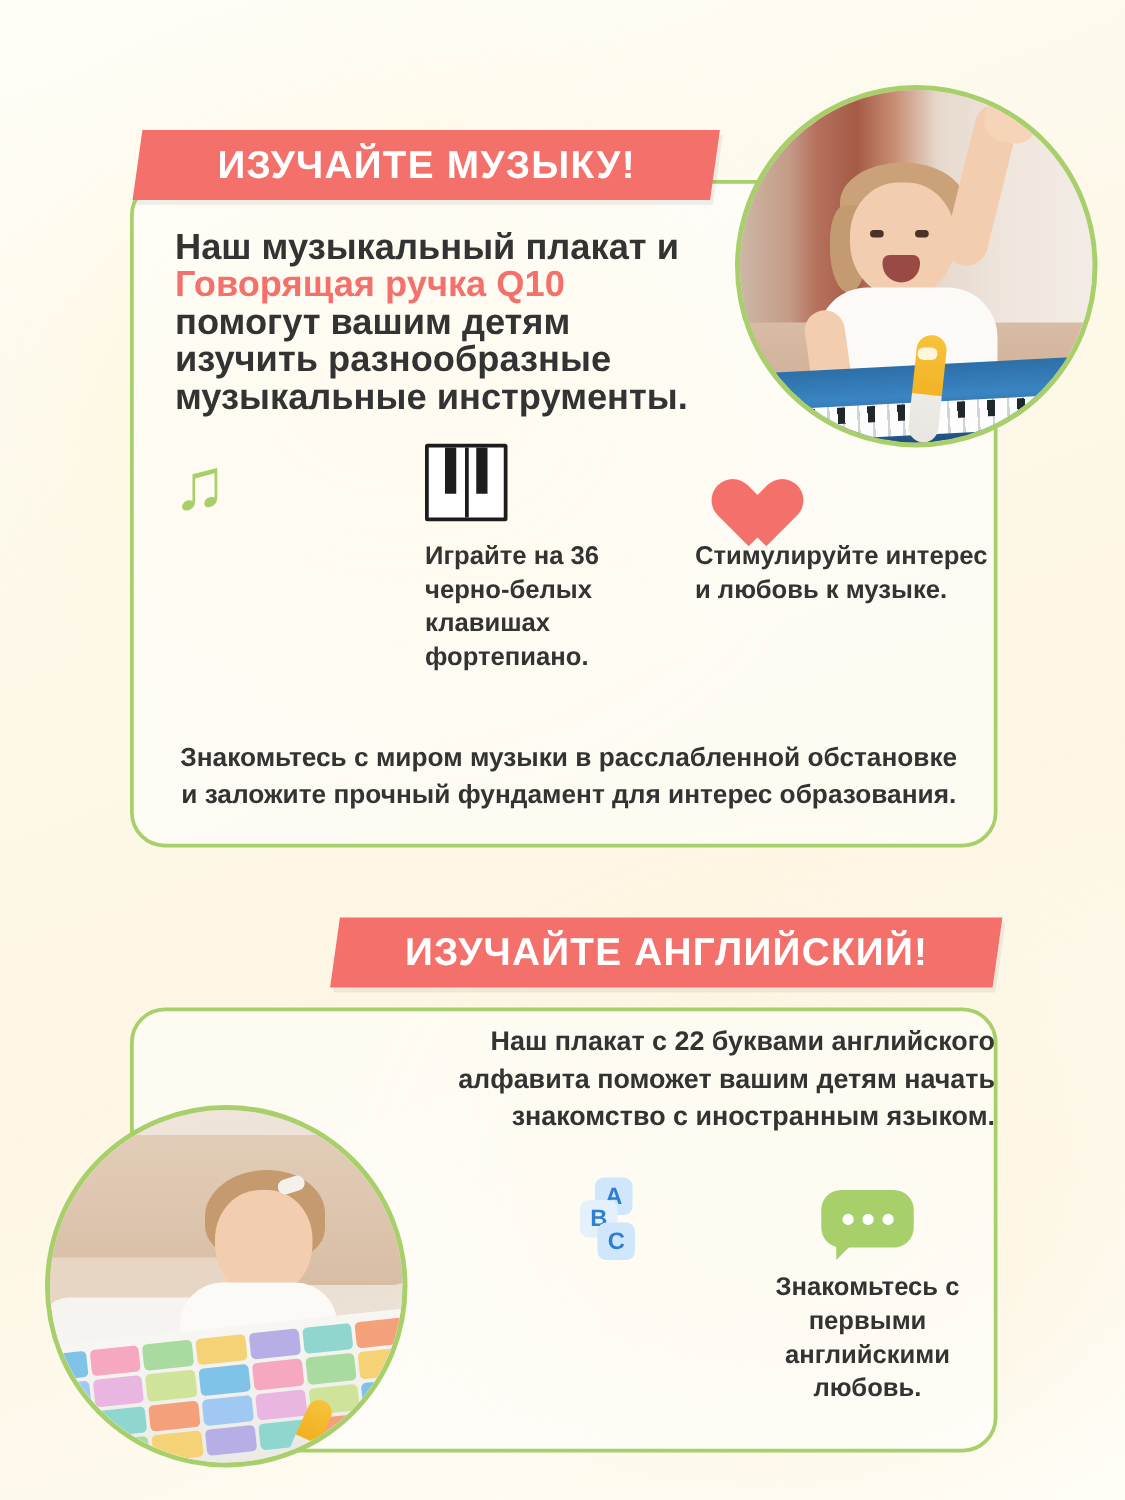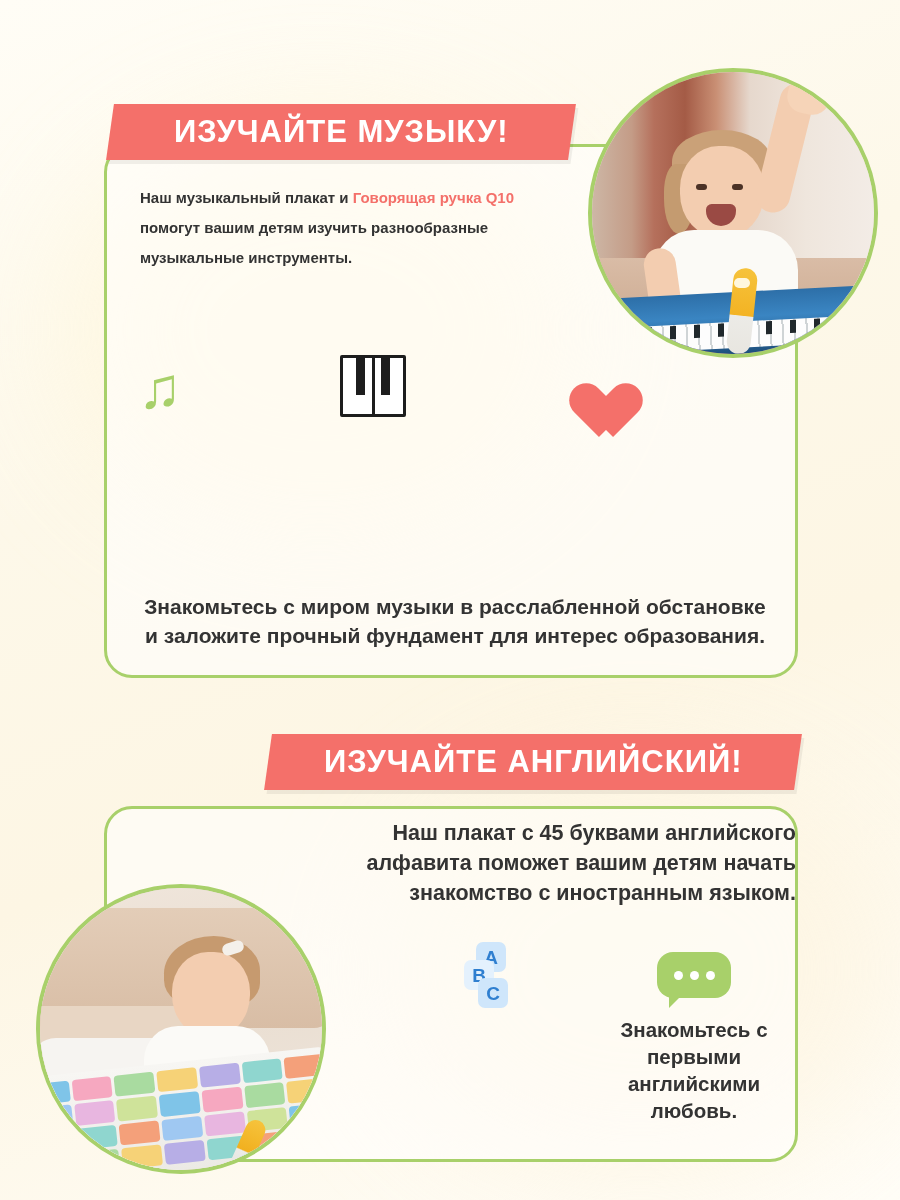--- a/index.html
+++ b/index.html
@@ -65,21 +65,21 @@
     height: 56px;
     font-size: 31px;
     z-index: 5;
   }
 
   #music-intro {
     position: absolute;
     left: 140px;
     top: 183px;
     width: 420px;
-    font-size: 15px;
+    font-size: 29px;
     font-weight: bold;
     line-height: 30px;
     color: #333;
   }
   #music-intro .hl {
     color: #f4706a;
   }
 
   
   .feat {
@@ -565,26 +565,28 @@
   </div>
 
   <div class="feat" id="feat-2">
     <div class="ficon">
       <div class="piano-icon">
         <i></i>
           <i></i>
           <b></b>
       </div>
     </div>
+    <div>Играйте на 36 черно-белых клавишах фортепиано.</div>
   </div>
 
   <div class="feat" id="feat-3">
     <div class="ficon">
       <div class="heart-icon"></div>
     </div>
+    <div>Стимулируйте интерес и любовь к музыке.</div>
   </div>
 
   <div id="music-footer">Знакомьтесь с миром музыки в расслабленной обстановке и заложите прочный фундамент для интерес образования.</div>
 
   <div class="photo-circle" id="music-photo">
     <div class="ph-bg"></div>
     <div class="bed"></div>
     <div class="hair"></div>
     <div class="hair2"></div>
     <div class="head"></div>
@@ -601,21 +603,21 @@
     <div class="pen"></div>
     <div class="pen-face"></div>
   </div>
 
   <div class="card" id="english-card"></div>
 
   <div class="ribbon" id="english-ribbon">
     <span>ИЗУЧАЙТЕ АНГЛИЙСКИЙ!</span>
   </div>
 
-  <div id="english-intro">Наш плакат с 45 буквами английского алфавита поможет вашим детям начать знакомство с иностранным языком.</div>
+  <div id="english-intro">Наш плакат с 22 буквами английского алфавита поможет вашим детям начать знакомство с иностранным языком.</div>
 
   <div class="feat2" id="feat-4">
     <div class="ficon">
       <div class="abc-icon">
         <span class="a">A</span>
         <span class="b">B</span>
         <span class="c">C</span>
       </div>
     </div>
   </div>

